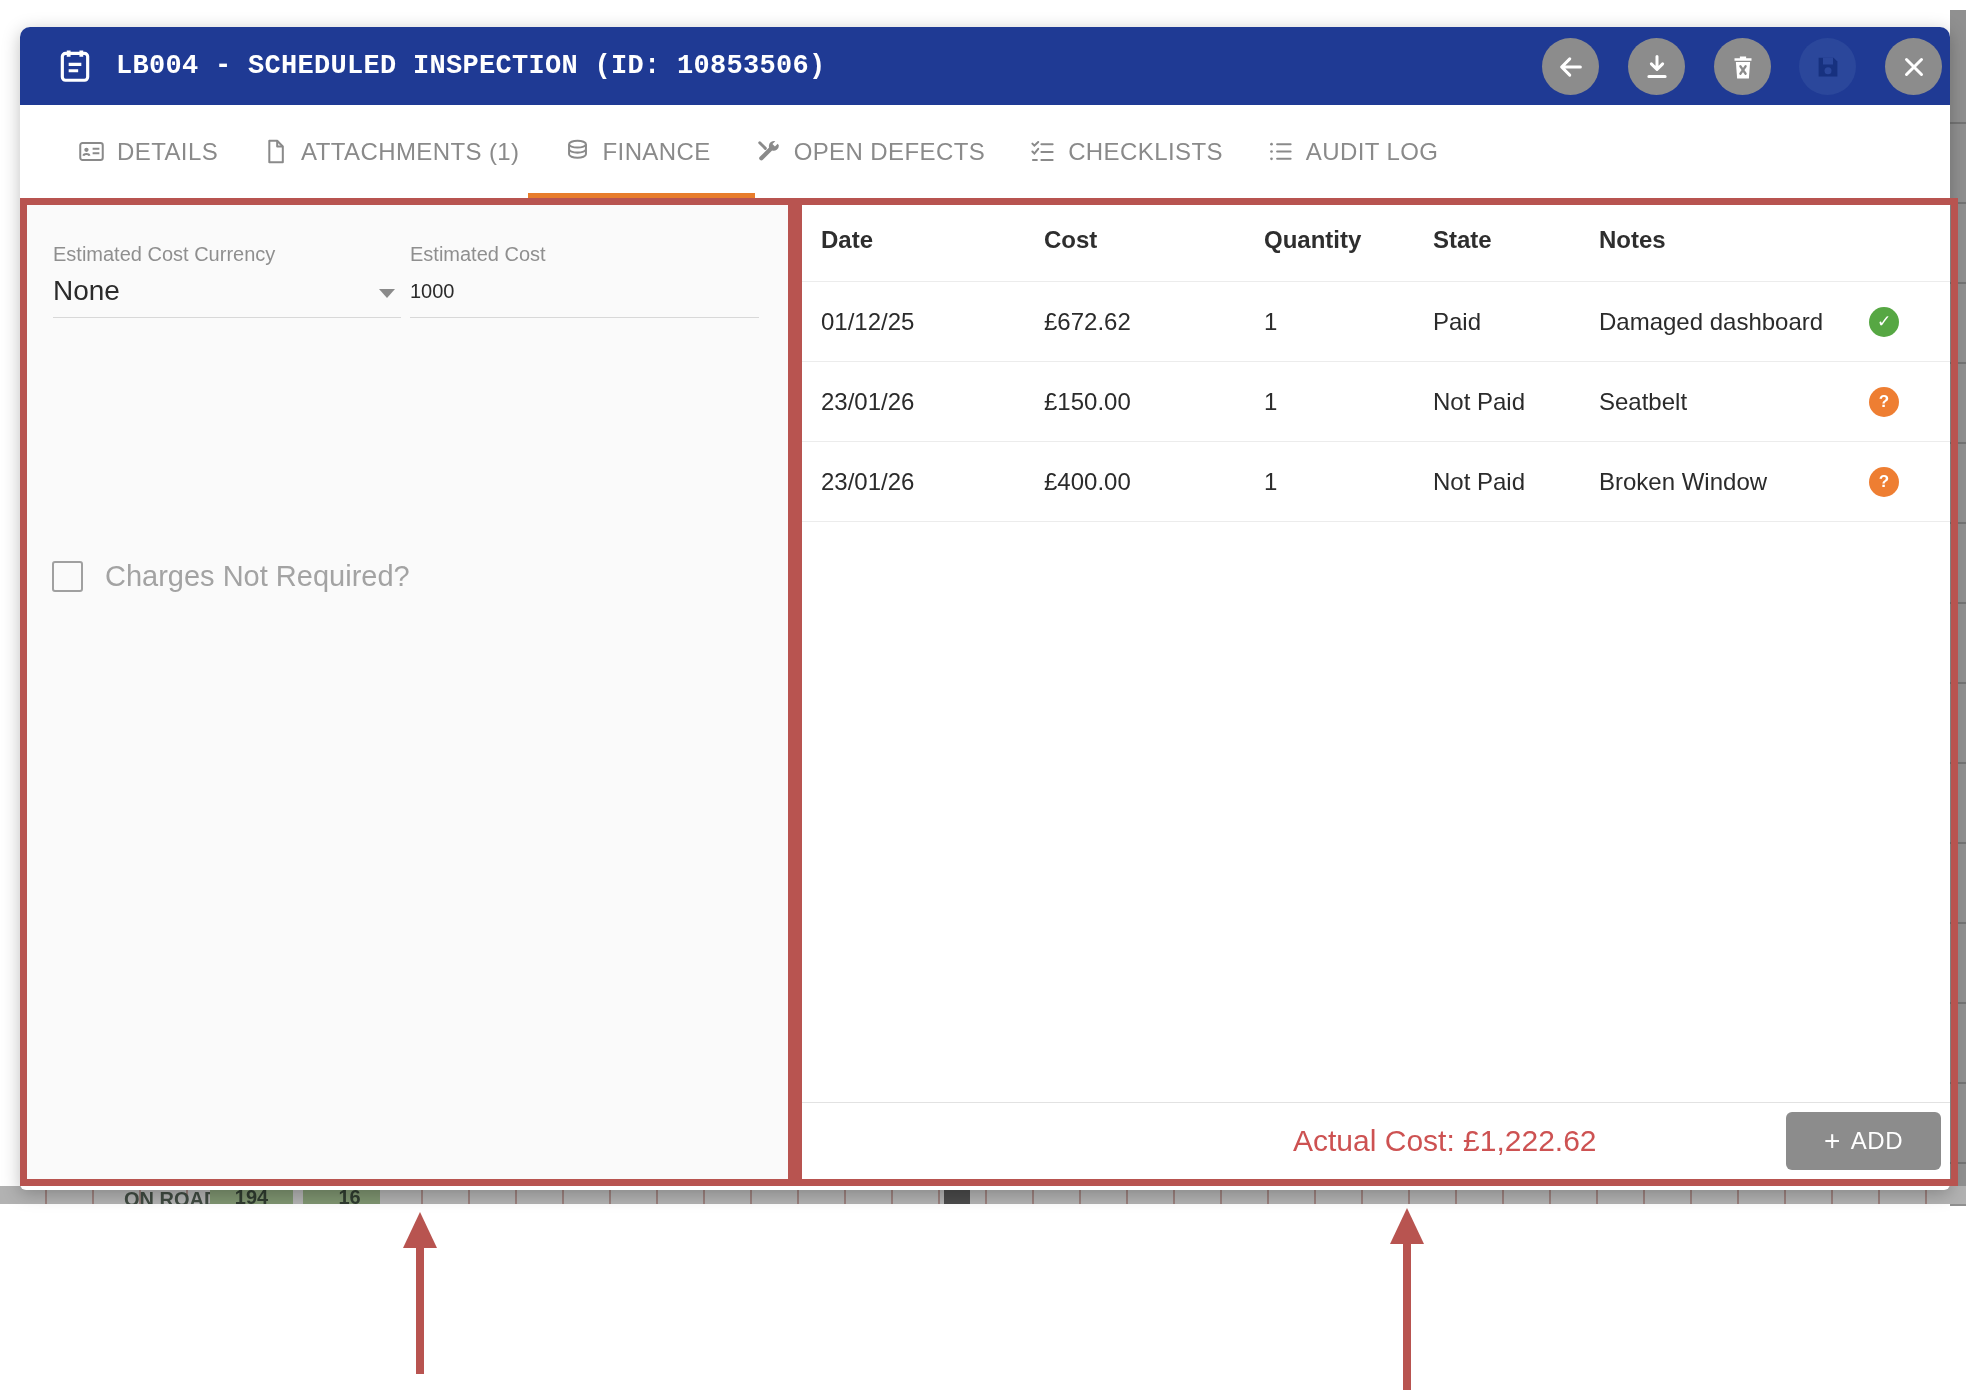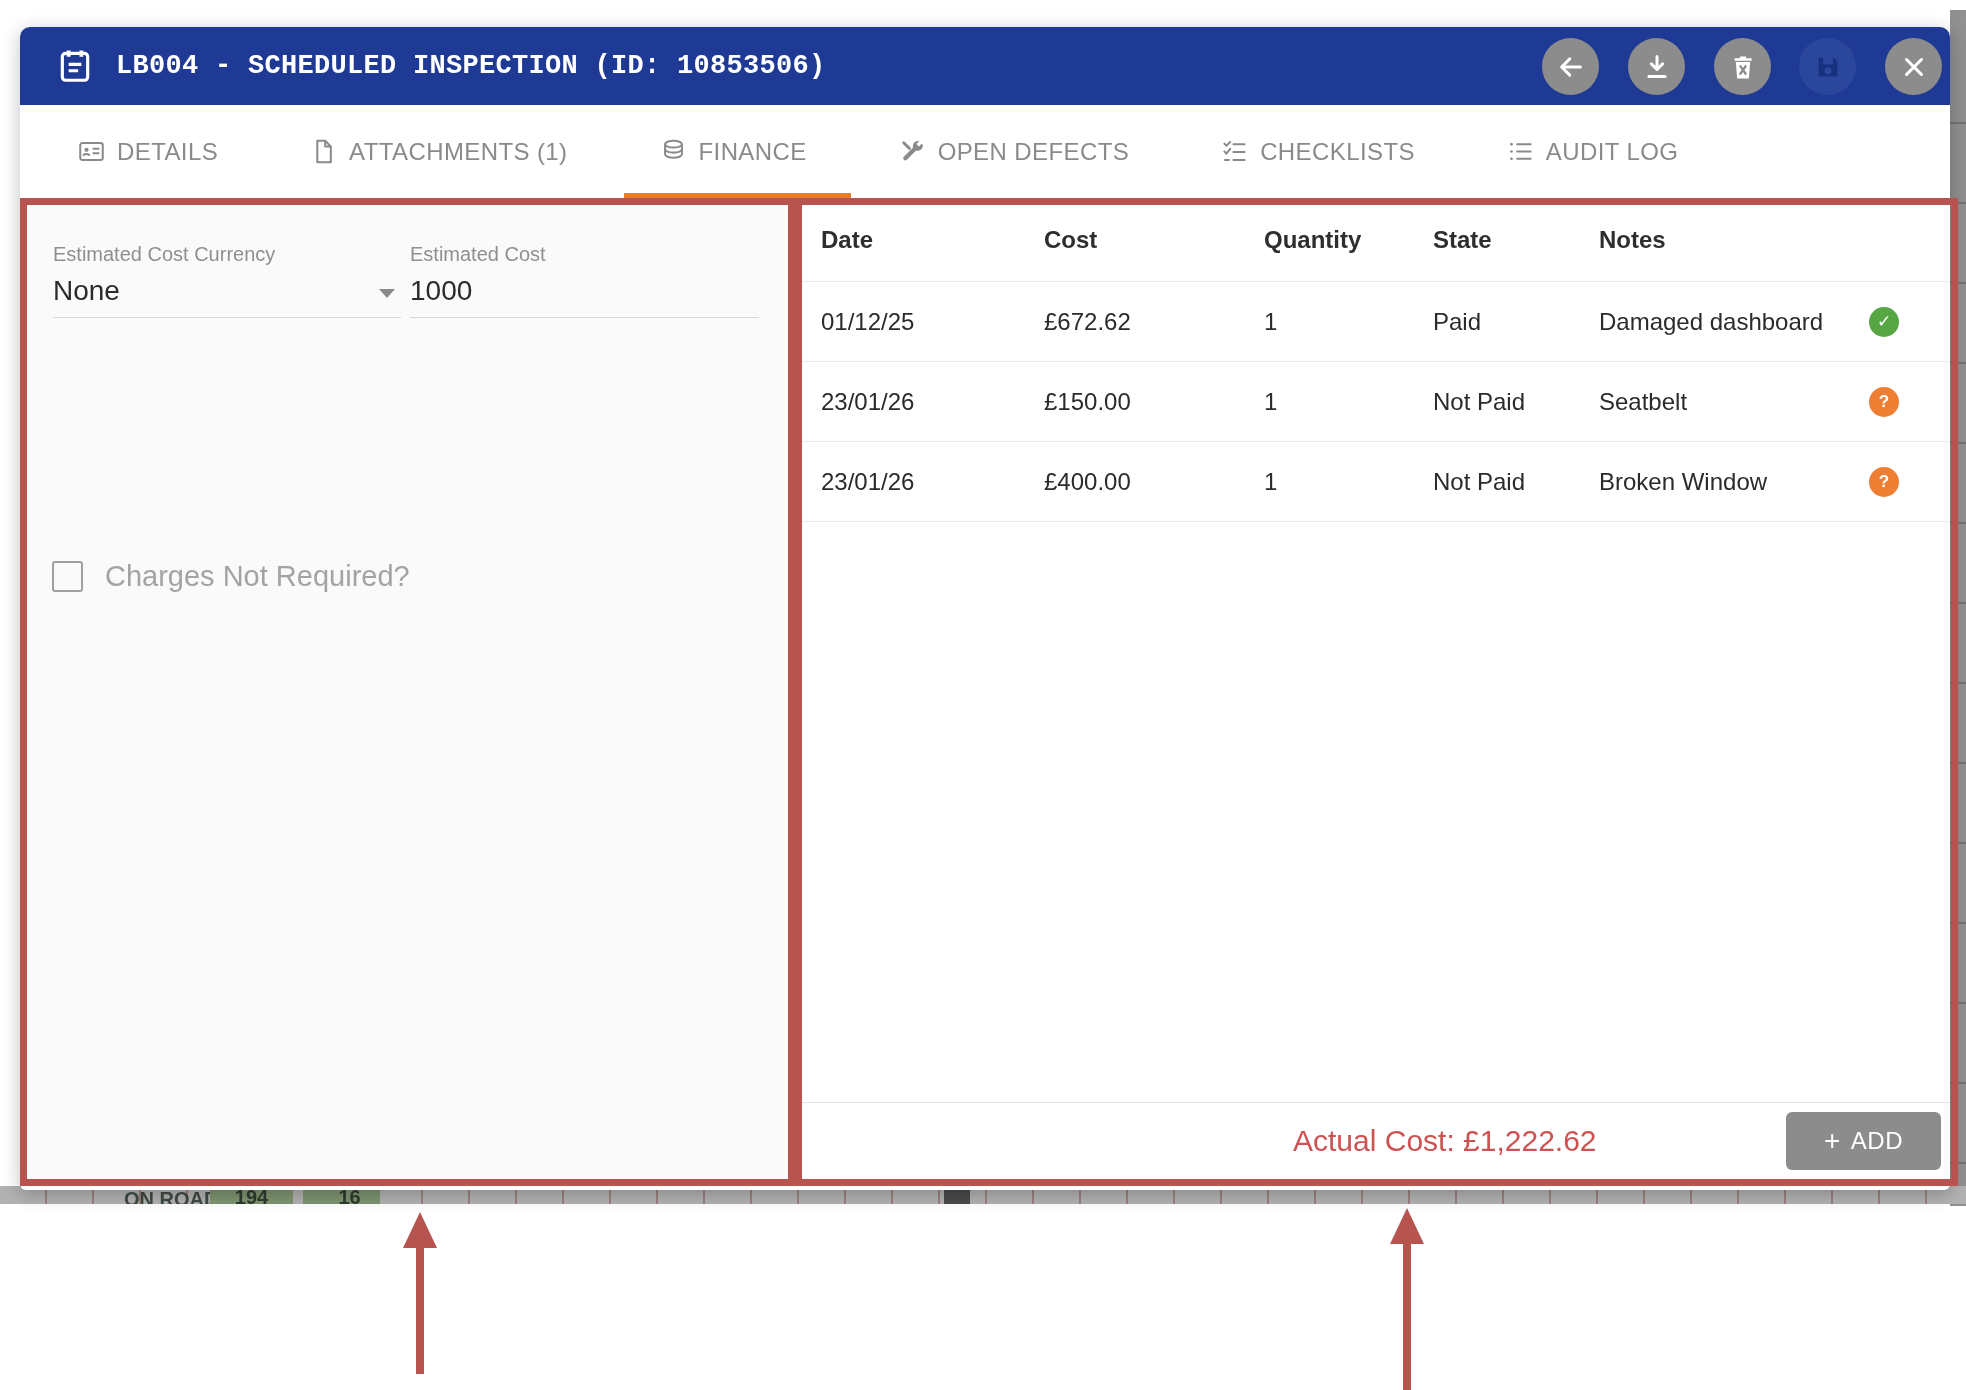--- a/index.html
+++ b/index.html
@@ -43,38 +43,38 @@
     display:flex;align-items:center;}
   .title-icon{margin-left:36px;display:flex;}
   .modal-title{margin-left:22px;color:#fff;font-size:27px;font-weight:bold;letter-spacing:.3px;white-space:nowrap;font-family:Liberation Mono, monospace;}
   .hbtn{position:absolute;top:11px;width:57px;height:57px;border-radius:50%;background:var(--button-gray);
     display:flex;align-items:center;justify-content:center;cursor:pointer;}
   .hbtn.save{background:#2b479b;}
   .hbtn.b1{left:1522px;} .hbtn.b2{left:1608px;} .hbtn.b3{left:1694px;} .hbtn.b4{left:1779px;} .hbtn.b5{left:1865px;}
 
   
   .tabbar{position:absolute;left:0;top:78px;width:100%;height:93px;background:#fff;
-    display:flex;align-items:center;padding-left:58px;gap:92px;}
+    display:flex;align-items:center;padding-left:58px;gap:44px;}
   .tab{position:relative;display:flex;align-items:center;gap:12px;color:var(--tab-gray);
     font-size:24px;letter-spacing:.4px;white-space:nowrap;cursor:pointer;height:100%;}
   .tab.active::after{content:"";position:absolute;left:-36px;bottom:0;width:calc(100% + 80px);
     height:5px;background:var(--accent-orange);}
 
   
   .left-panel{position:absolute;left:0;top:171px;width:775px;height:988px;background:var(--panel-gray);}
   .right-panel{position:absolute;left:775px;top:171px;width:1155px;height:988px;background:#fff;}
 
   .field-label{position:absolute;font-size:20px;color:var(--text-gray);white-space:nowrap;}
   .field{position:absolute;top:70px;height:50px;border-bottom:1px solid #d8d8d8;}
   .field .value{font-size:28px;color:#2b2b2b;line-height:46px;}
   .field.select{cursor:pointer;}
   .caret{position:absolute;right:6px;top:21px;width:0;height:0;
     border-left:8px solid transparent;border-right:8px solid transparent;border-top:9px solid #8a8a8a;}
   .field input{width:100%;height:46px;border:none;outline:none;background:transparent;
-    font-family:inherit;font-size:28px;color:#2b2b2b;}
+    font-family:inherit;font-size:20px;color:#2b2b2b;}
 
   .checkbox-row{position:absolute;left:32px;top:362px;display:flex;align-items:center;gap:22px;cursor:pointer;}
   .checkbox{width:31px;height:31px;border:2px solid #a0a0a0;border-radius:3px;background:transparent;}
   .checkbox-label{font-size:29px;color:#a3a3a3;white-space:nowrap;}
 
   .panel-footer{position:absolute;left:0;bottom:8px;width:100%;height:76px;border-top:1px solid #e2e2e2;
     display:flex;align-items:center;}
   .left-panel .panel-footer{justify-content:center;}
   .footer-text{font-size:30px;color:#333;white-space:nowrap;}
   .footer-text.red{color:var(--cost-red);position:absolute;left:498px;}

